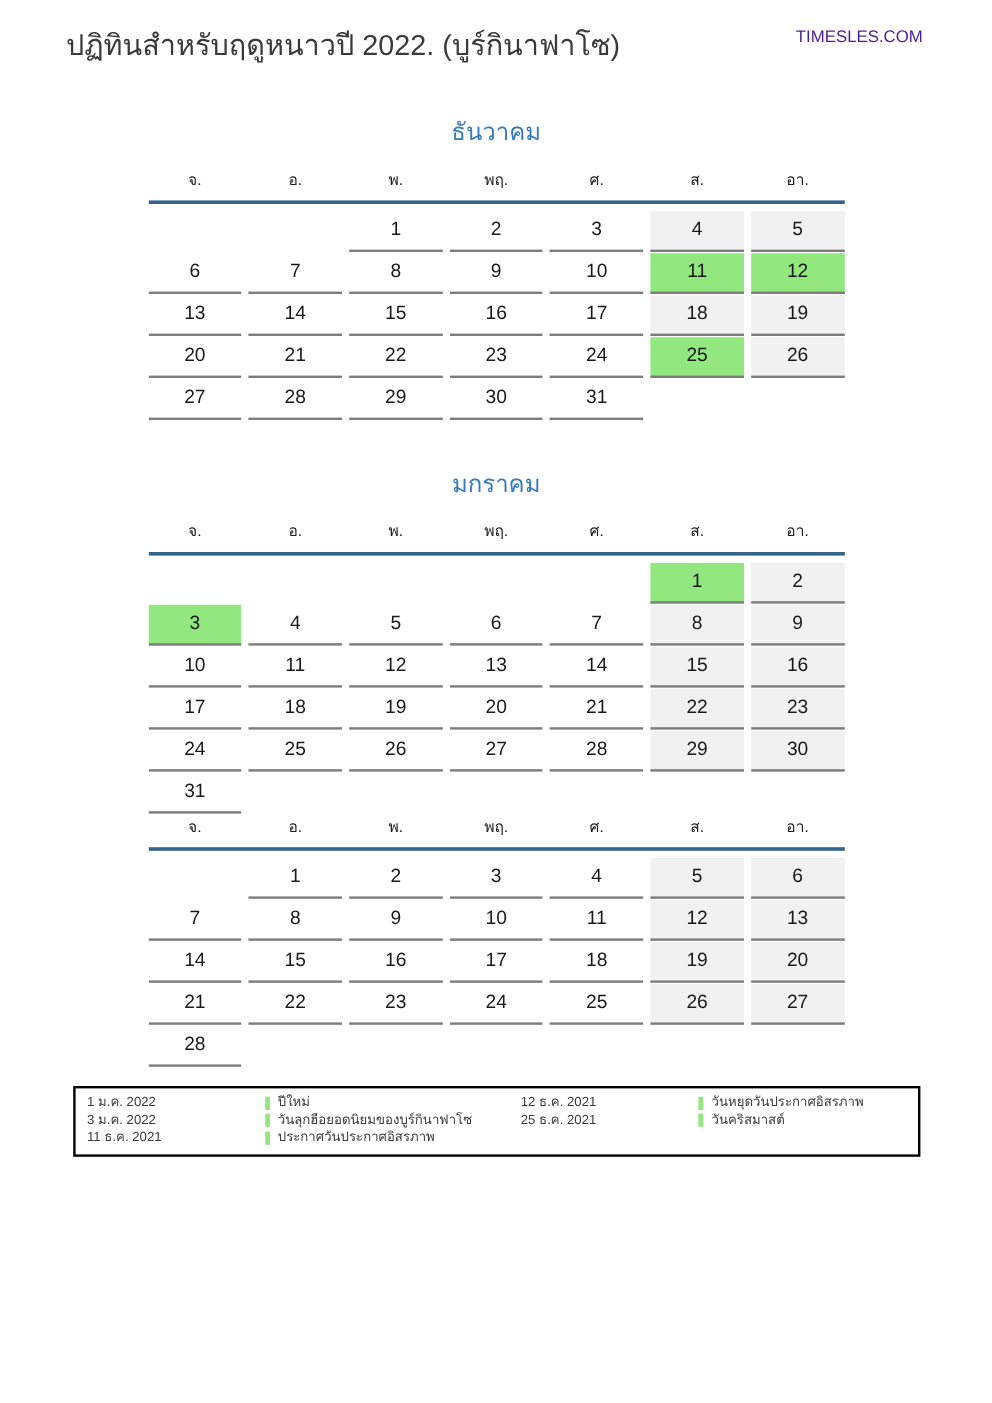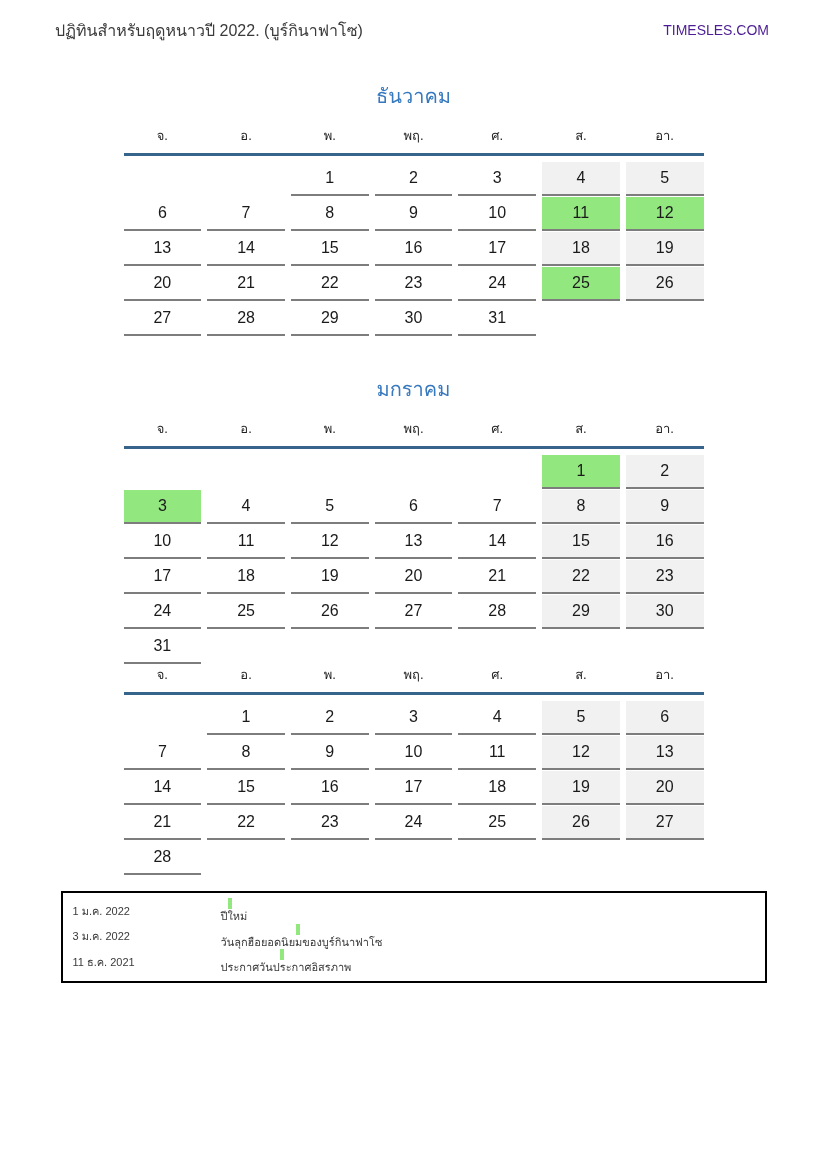--- a/index.html
+++ b/index.html
@@ -8,21 +8,21 @@
     width:827px; height:1169px;
     font-family:"Liberation Sans","DejaVu Sans",sans-serif;
     color:#3a3a3a;
     position:relative;
     overflow:hidden;
   }
   .header {
     display:flex; justify-content:space-between; align-items:flex-start;
     padding:18px 58px 0 55px;
   }
-  .page-title { font-size:16px; font-weight:400; color:#3a3a3a; }
+  .page-title { font-size:24px; font-weight:400; color:#3a3a3a; }
   .site-link { font-size:14px; color:#4c1d95; text-decoration:none; cursor:pointer; margin-top:4px; }
 
   .month { width:580px; margin:0 auto; }
   .month-title {
     text-align:center; color:#3779be; font-size:20px; font-weight:400;
     margin-top:37px; margin-bottom:13px;
   }
   .week-head {
     display:grid; grid-template-columns:repeat(7,1fr); column-gap:6px;
     font-size:13px; color:#1f1f1f; text-align:center; padding-bottom:7px;
@@ -45,21 +45,21 @@
     width:706px; margin:16px auto 0;
     border:2px solid #000;
     padding:5px 10px 6px 10px;
     display:flex; font-size:11px; color:#3a3a3a;
   }
   .legend-col { display:flex; flex-direction:column; }
   .legend-col.left { width:53%; }
   .legend-col.right { width:47%; }
   .legend-row { display:flex; align-items:center; line-height:14.5px; }
   .legend-date { width:148px; flex-shrink:0; }
-  .legend-label { display:flex; align-items:center;flex-direction:column; }
+  .legend-label { display:flex; align-items:center; }
   .legend-bar {
     display:inline-block; width:4px; height:11px;
     background:#92e77f; margin-right:7px; flex-shrink:0;
   }
 </style>
 </head>
 <body>
 
 <div class="header">
   <div class="page-title">ปฏิทินสำหรับฤดูหนาวปี 2022. (บูร์กินาฟาโซ)</div>
@@ -242,13 +242,29 @@
         </span>
       </div>
       <div class="legend-row">
         <span class="legend-date">11 ธ.ค. 2021</span>
         <span class="legend-label">
           <span class="legend-bar"></span>
           <span>ประกาศวันประกาศอิสรภาพ</span>
         </span>
       </div>
     </div>
+  <div class="legend-col right" id="legend-right">
+      <div class="legend-row">
+        <span class="legend-date">12 ธ.ค. 2021</span>
+        <span class="legend-label">
+          <span class="legend-bar"></span>
+          <span>วันหยุดวันประกาศอิสรภาพ</span>
+        </span>
+      </div>
+      <div class="legend-row">
+        <span class="legend-date">25 ธ.ค. 2021</span>
+        <span class="legend-label">
+          <span class="legend-bar"></span>
+          <span>วันคริสมาสต์</span>
+        </span>
+      </div>
+    </div>
 </div>
 
 </body></html>

